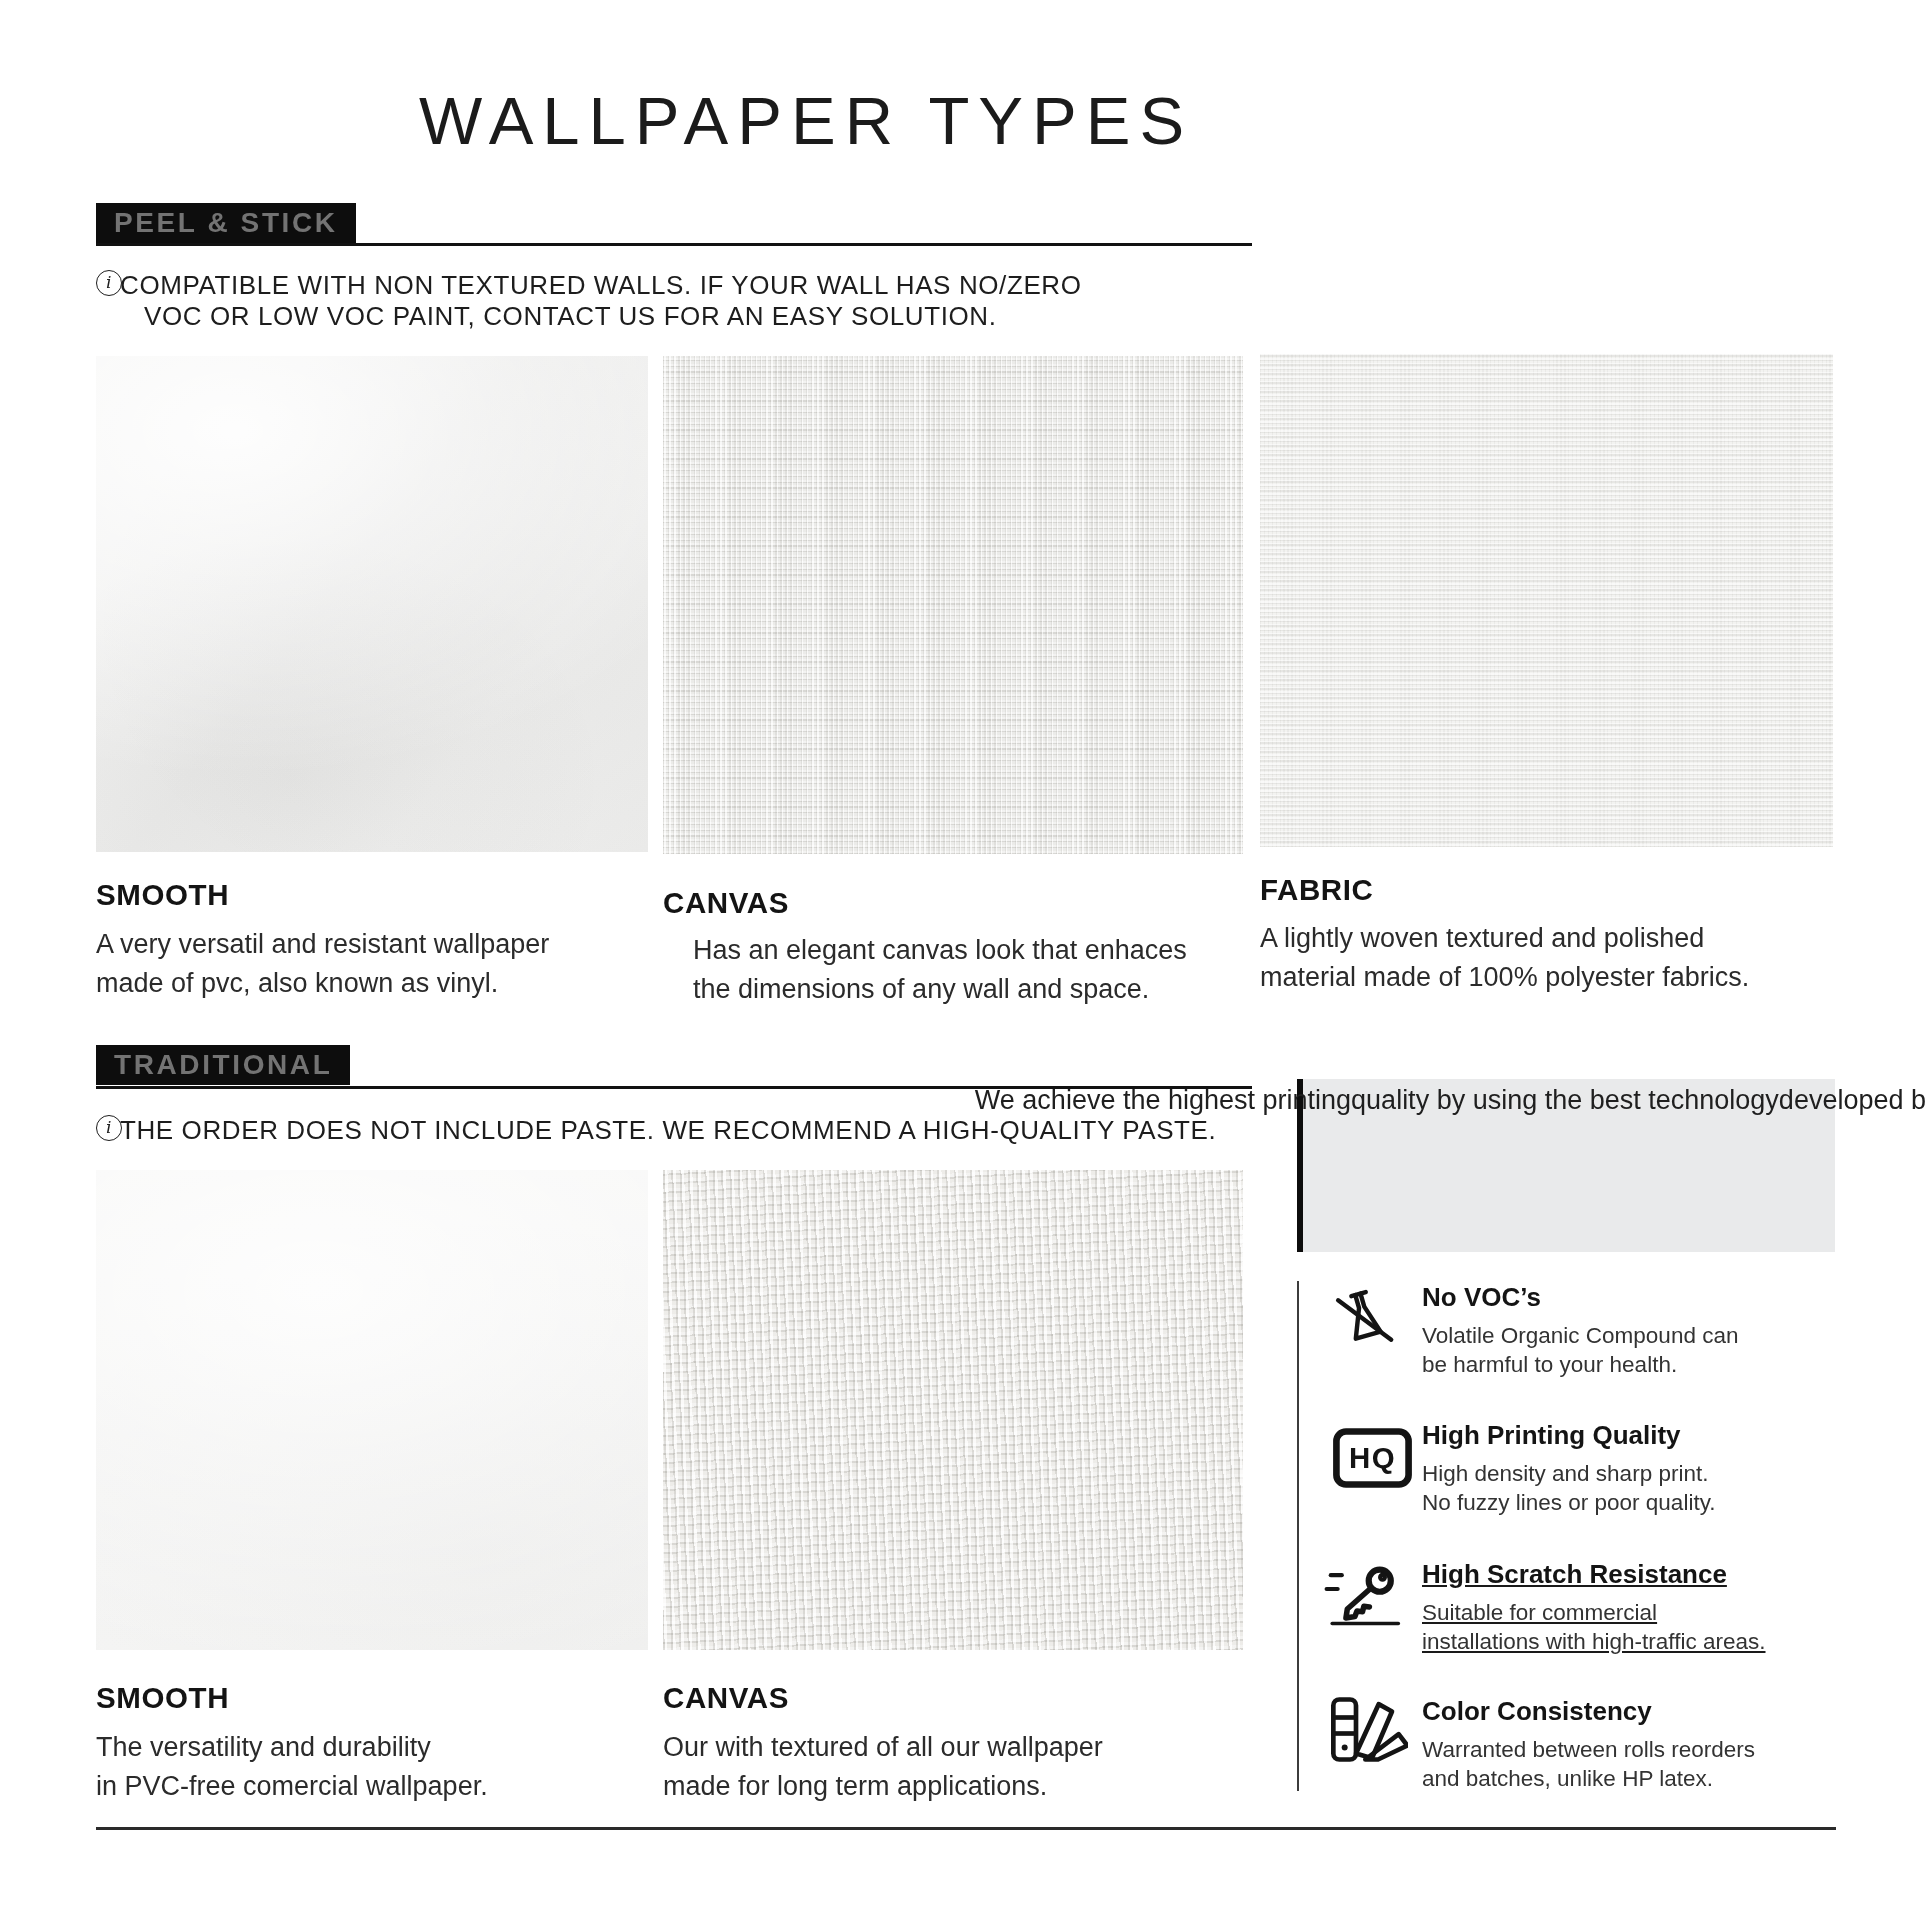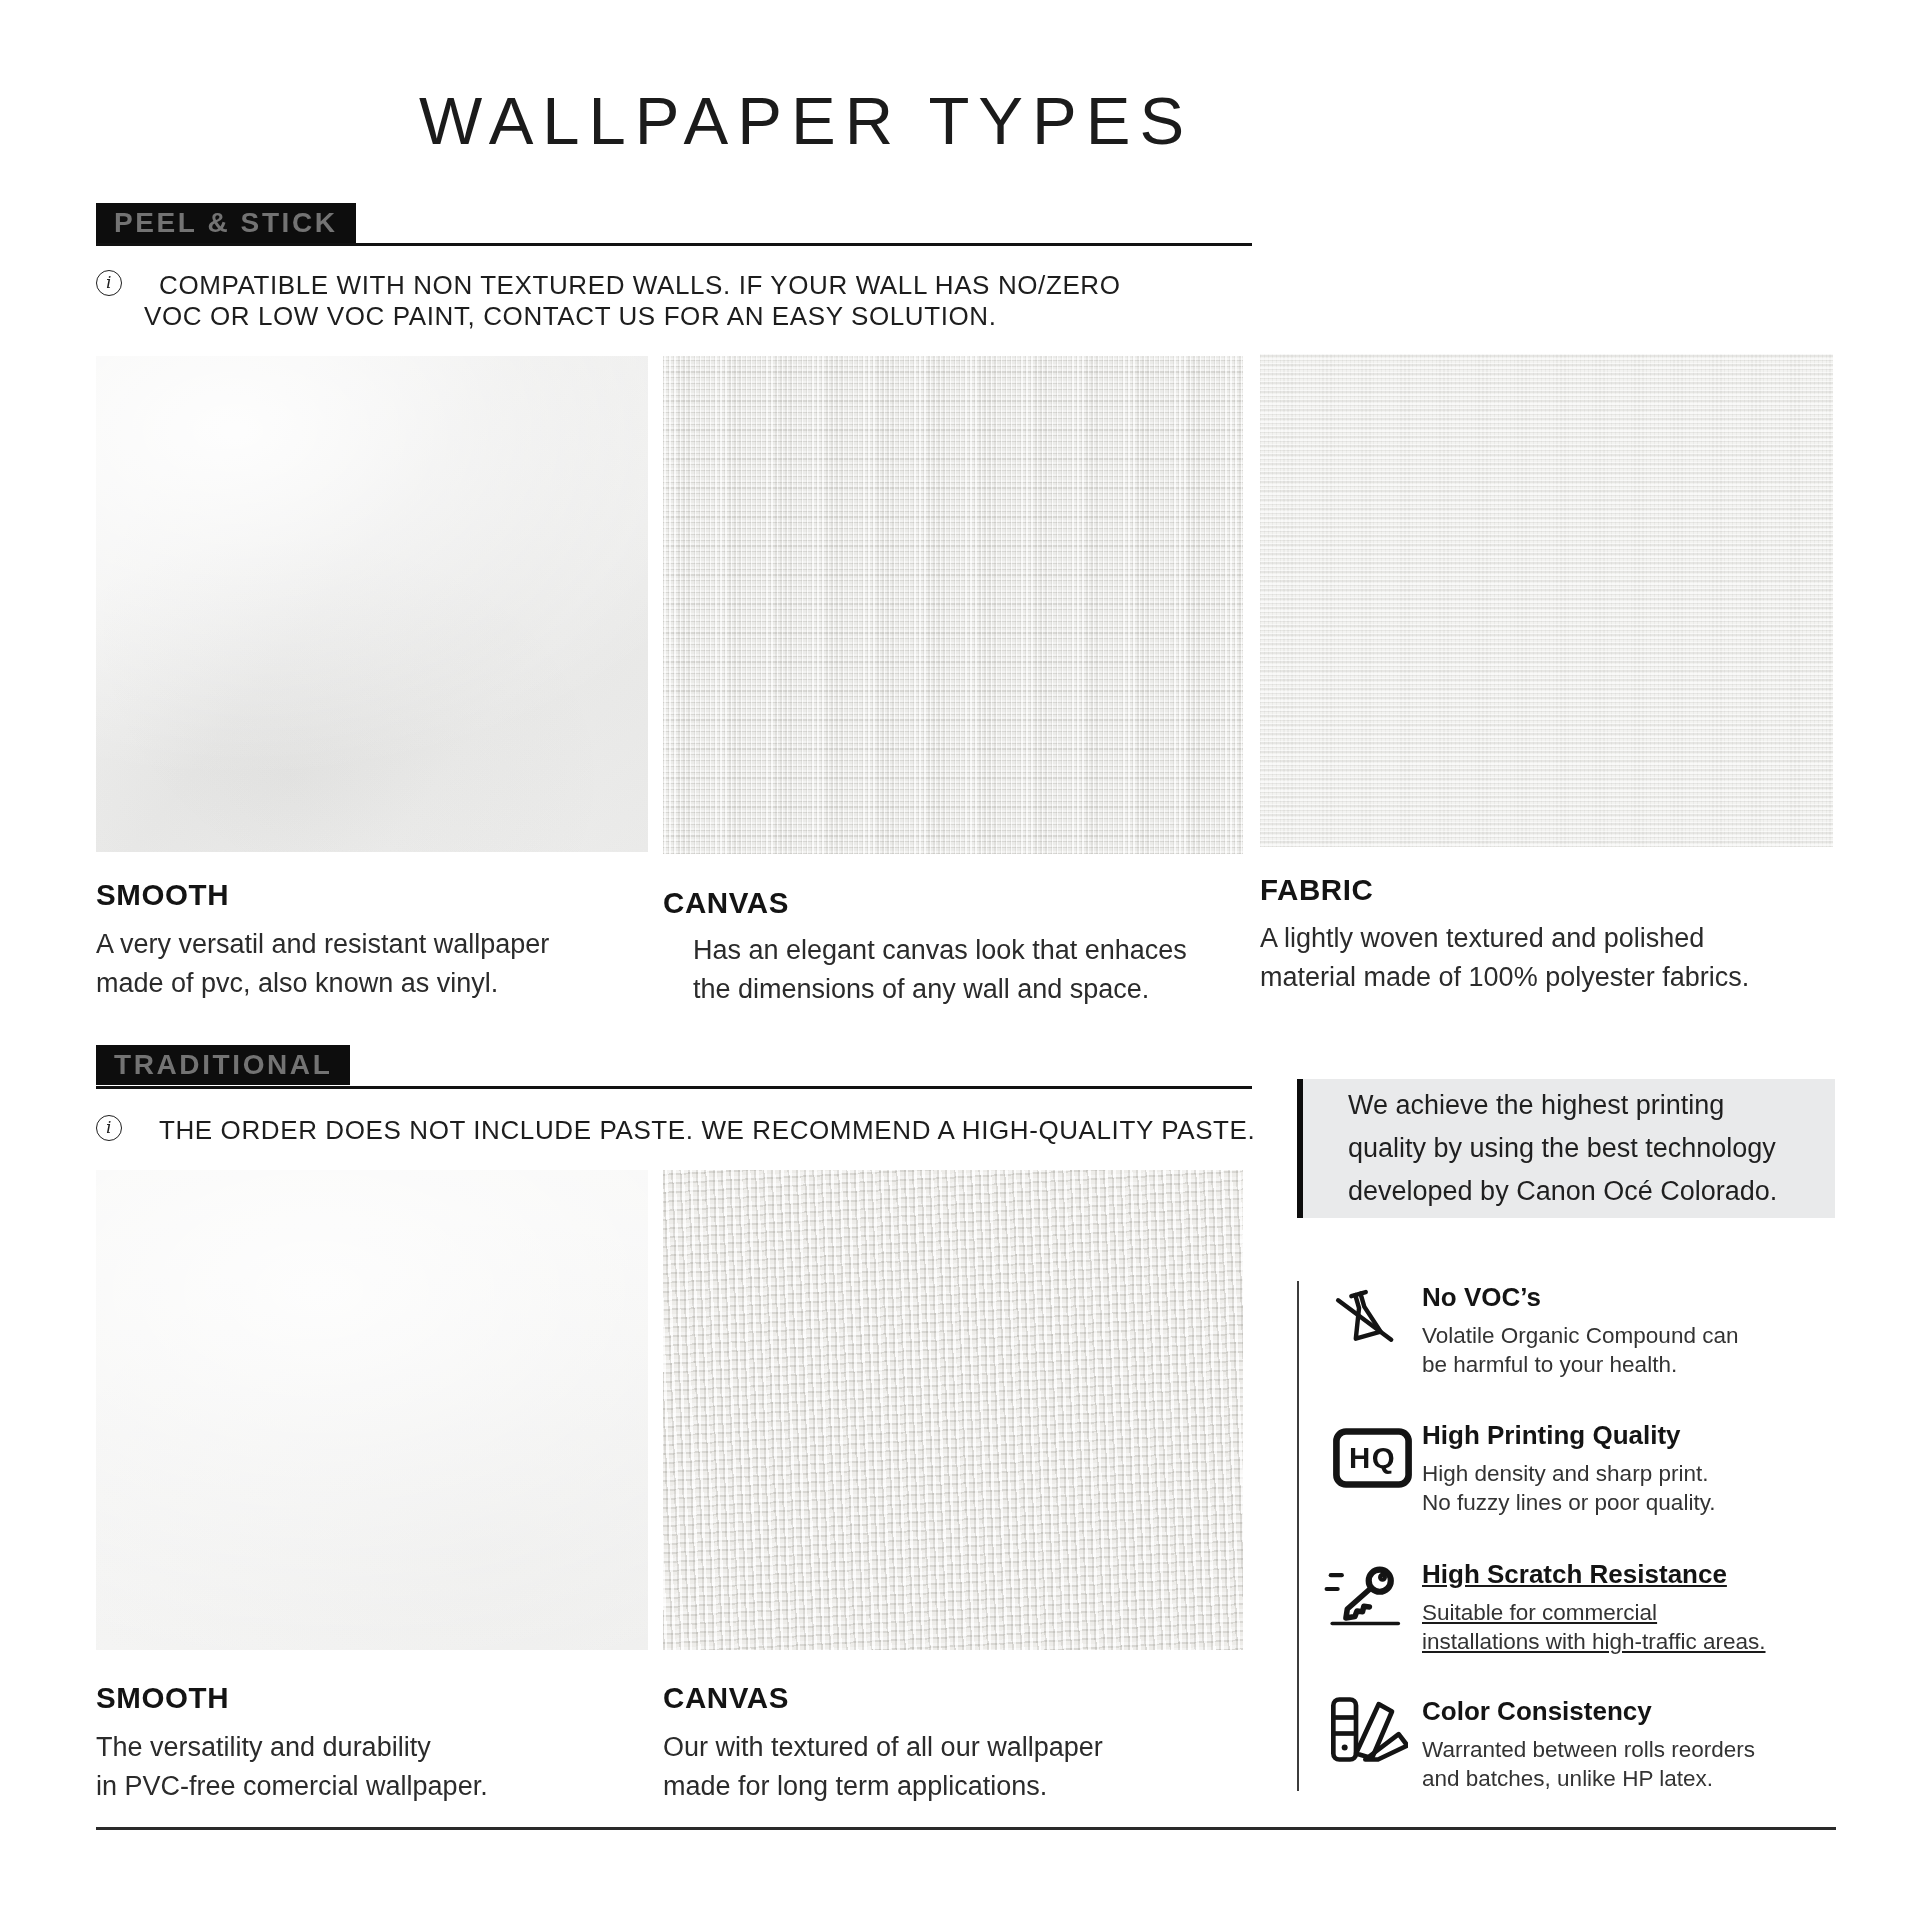--- a/index.html
+++ b/index.html
@@ -10,21 +10,21 @@
          font-size:67px;font-weight:400;letter-spacing:9px;color:#1b1b1b;white-space:nowrap;}
 
   .badge{position:absolute;height:40px;display:flex;align-items:center;background:#0d0d0d;
          color:#737373;font-size:28px;font-weight:700;letter-spacing:2.6px;padding:0 18px;z-index:2;white-space:nowrap;}
   .rule{position:absolute;background:#111111;}
 
   .info{position:absolute;font-size:26px;letter-spacing:0.6px;color:#1d1d1d;}
   .info-icon{position:absolute;left:0;top:0;width:24px;height:24px;border:1.9px solid #1d1d1d;border-radius:50%;
              display:flex;align-items:center;justify-content:center;
              font-family:"DejaVu Serif",serif;font-style:italic;font-size:17.3px;line-height:1;}
-  .info-line1{margin-left:63px;line-height:31px;white-space:nowrap;}
+  .info-line1{margin-left:24px;line-height:31px;white-space:nowrap;}
   .info-line2{margin-left:48px;line-height:31px;white-space:nowrap;}
 
   .swatch{position:absolute;}
   .tex-smooth1{background:
      radial-gradient(899px 578px at 25% 15%, rgba(255,255,255,0.9), rgba(255,255,255,0) 60%),
      radial-gradient(706px 514px at 75% 55%, rgba(60,60,55,0.05), rgba(0,0,0,0) 60%),
      radial-gradient(578px 449px at 35% 85%, rgba(60,60,55,0.05), rgba(0,0,0,0) 55%),
      linear-gradient(128deg,#f3f3f2 0%,#ebebea 45%,#f1f1f0 72%,#ececeb 100%);}
   .tex-canvas1{background-color:#f1f1ef;background-image:
      repeating-linear-gradient(90deg, rgba(130,128,120,0.16) 0 1.3px, rgba(255,255,255,0.6) 1.3px 2.6px, rgba(130,128,120,0.05) 2.6px 5.1px),
@@ -36,22 +36,22 @@
      radial-gradient(1027px 642px at 40% 25%, rgba(255,255,255,0.85), rgba(255,255,255,0) 65%),
      radial-gradient(770px 578px at 70% 80%, rgba(70,70,64,0.04), rgba(0,0,0,0) 60%),
      linear-gradient(180deg,#f6f6f5,#f1f1f0 55%,#f4f4f3);}
   .tex-canvas2{background-color:#f3f2ef;background-image:
      repeating-linear-gradient(88deg, rgba(100,97,88,0.18) 0 1.9px, rgba(255,255,255,0.65) 1.9px 4.5px, rgba(100,97,88,0.04) 4.5px 8.3px),
      repeating-linear-gradient(-3deg, rgba(100,97,88,0.15) 0 1.9px, rgba(255,255,255,0.55) 1.9px 5.1px, rgba(0,0,0,0) 5.1px 9px);}
 
   .type-label{position:absolute;font-size:29.5px;font-weight:700;letter-spacing:0.6px;color:#141414;white-space:nowrap;}
   .type-desc{position:absolute;font-size:27px;line-height:39px;color:#2b2b2b;white-space:nowrap;}
 
-  .graybox{position:absolute;left:1297px;top:1079px;width:487px;height:139px;background:#e9eaeb;
-           border-left:6.4px solid #0d0d0d;padding-left:45px;display:flex;flex-direction:column;justify-content:center;}
+  .graybox{position:absolute;left:1297px;top:1079px;width:487px;height:173px;background:#e9eaeb;
+           border-left:6.4px solid #0d0d0d;padding-left:45px;display:flex;flex-direction:row;justify-content:center;}
   .graybox div{font-size:27px;line-height:43px;color:#1f1f1f;white-space:nowrap;}
 
   .vrule{position:absolute;left:1297px;top:1281px;width:1.9px;height:510px;background:#3c3c3c;}
 
   .feature-icon{position:absolute;}
   .feature-text{position:absolute;width:424px;}
   .feature-title{font-size:26px;font-weight:700;color:#141414;white-space:nowrap;}
   .feature-desc{font-size:22.5px;line-height:29.5px;color:#333333;margin-top:7.7px;white-space:nowrap;}
 
   .bottom-rule{position:absolute;left:96px;top:1827px;width:1740px;height:2.6px;background:#2a2a2a;}

